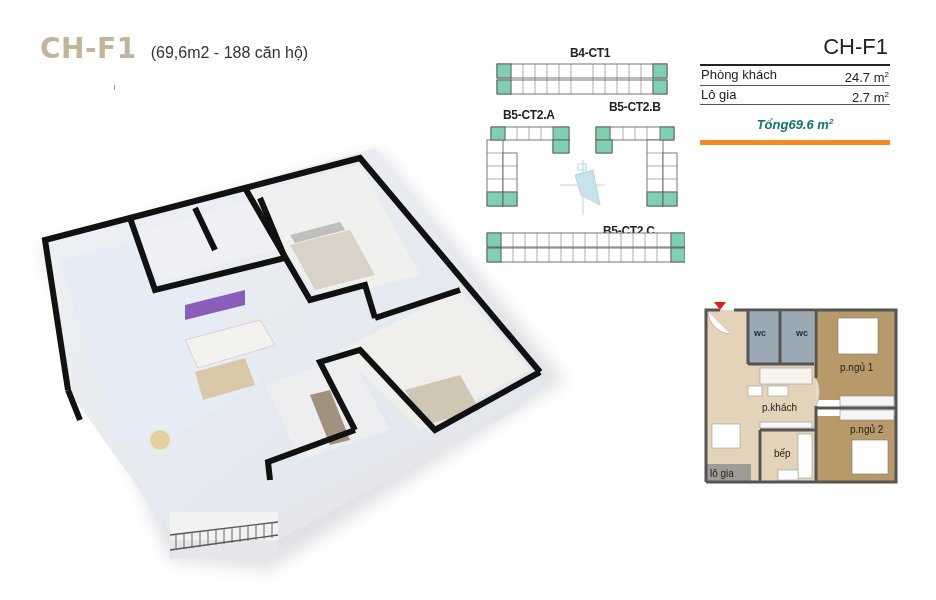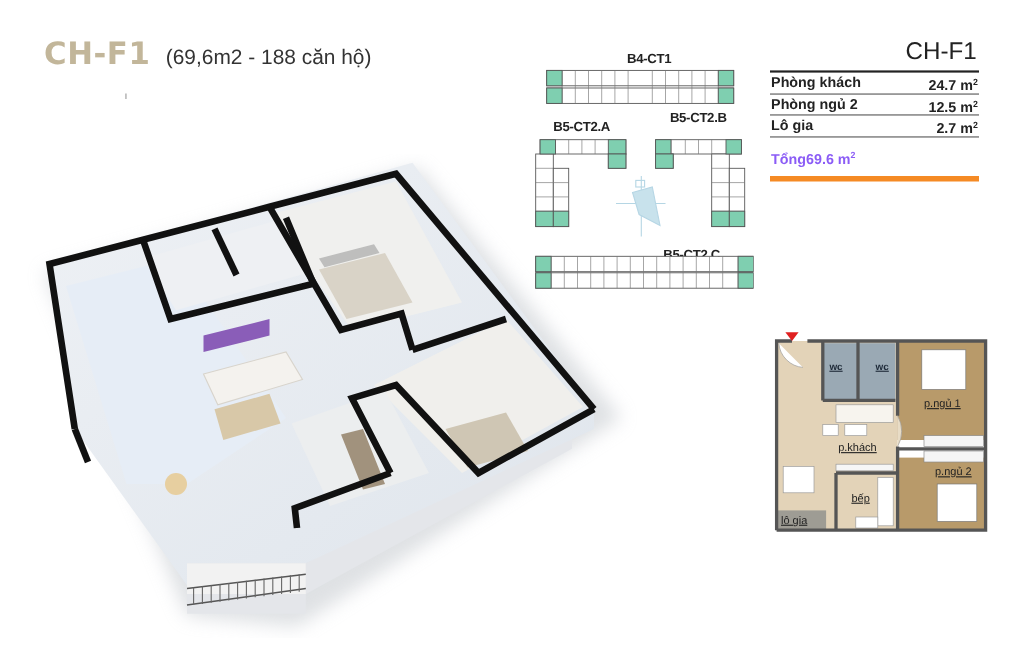--- a/index.html
+++ b/index.html
@@ -2,43 +2,43 @@
 <html><head>
 <meta charset="utf-8">
 <style>
   * { box-sizing: border-box; margin: 0; padding: 0; }
   html, body { width: 936px; height: 600px; background: #ffffff; overflow: hidden; }
   body { position: relative; font-family: "Liberation Sans", sans-serif; color: #333; }
 
   
   .title-block { position: absolute; left: 40px; top: 32px; display: flex; align-items: baseline; gap: 14px; }
   .title-code { font-family: "DejaVu Sans", sans-serif; font-weight: bold; font-size: 28px; color: #c2b69a; letter-spacing: 0.5px; }
-  .title-sub { font-size: 19px; color: #333; }
+  .title-sub { font-size: 16px; color: #333; }
   .tick-mark { position: absolute; left: 114px; top: 85px; width: 1px; height: 5px; background: #999; }
 
   
   .render { position: absolute; left: 20px; top: 140px; width: 560px; height: 440px; }
 
   
   .keyplan { position: absolute; left: 475px; top: 40px; width: 210px; height: 230px; }
   .kp-label { position: absolute; font-size: 12px; font-weight: bold; color: #222; letter-spacing: -0.3px; }
 
   
   .area-table { position: absolute; left: 700px; top: 34px; width: 190px; }
   .area-title { text-align: right; font-size: 22px; color: #222; font-family: "Liberation Sans", sans-serif; padding-right: 2px; height: 28px; }
   .area-title-rule { height: 2px; background: #222; margin-top: 2px; }
-  .area-row { display: flex; justify-content: space-between; font-size: 13px; color: #222; height: 19.5px; line-height: 18px; border-bottom: 1px solid #555; padding: 0 1px; font-weight: bold; }
+  .area-row { display: flex; justify-content: space-between; font-size: 13px; color: #222; height: 19.5px; line-height: 18px; border-bottom: 1px solid #555; padding: 0 1px; }
   .area-row sup { font-size: 8px; vertical-align: 5px; }
-  .area-total { display: flex; justify-content: flex-start; font-size: 13px; font-weight: bold; color: #8b5cf6; margin-top: 12px; padding: 0 1px; }
+  .area-total { display: flex; justify-content: center; font-size: 13px; font-weight: bold; color: #0f766e; margin-top: 12px; padding: 0 1px; font-style: italic; }
   .area-total sup { font-size: 8px; vertical-align: 5px; }
   .orange-bar { height: 5px; background: #f58a24; margin-top: 8px; }
 
   
   .floorplan { position: absolute; left: 700px; top: 298px; width: 205px; height: 190px; }
-  .fp-label { position: absolute; font-size: 10px; color: #222; text-decoration: underline; }
+  .fp-label { position: absolute; font-size: 10px; color: #222; }
 </style>
 </head>
 <body>
 
 <div class="title-block">
   <span class="title-code">CH-F1</span>
   <span class="title-sub">(69,6m2 - 188 căn hộ)</span>
 </div>
 <div class="tick-mark"></div>
 
@@ -220,24 +220,20 @@
 
 <div class="area-table">
   <div class="area-title">CH-F1</div>
   <div class="area-title-rule"></div>
 
   <div class="area-row">
     <span>Phòng khách</span>
     <span><span>24.7</span> <span>m</span><sup>2</sup></span>
   </div>
   <div class="area-row">
-    <span>Phòng ngủ 2</span>
-    <span><span>12.5</span> <span>m</span><sup>2</sup></span>
-  </div>
-  <div class="area-row">
     <span>Lô gia</span>
     <span><span>2.7</span> <span>m</span><sup>2</sup></span>
   </div>
 
   <div class="area-total">
     <span>Tổng</span>
     <span><span>69.6</span> <span>m</span><sup>2</sup></span>
   </div>
   <div class="orange-bar"></div>
 </div>

